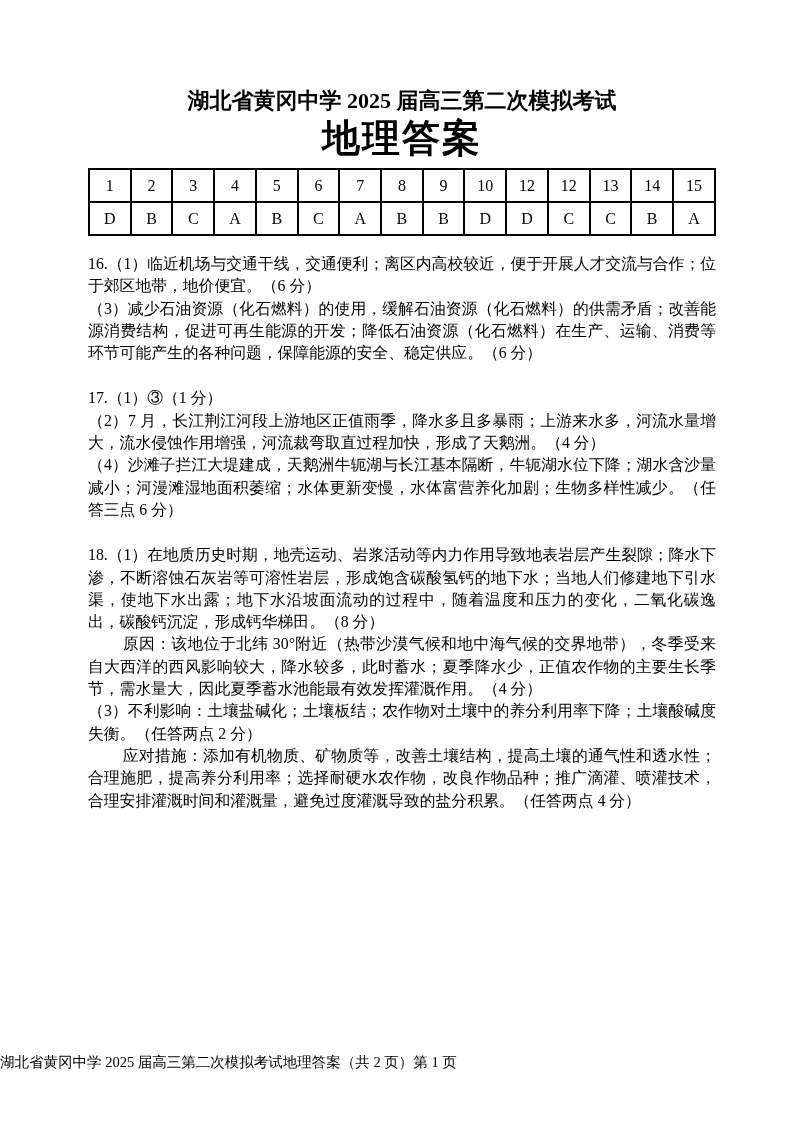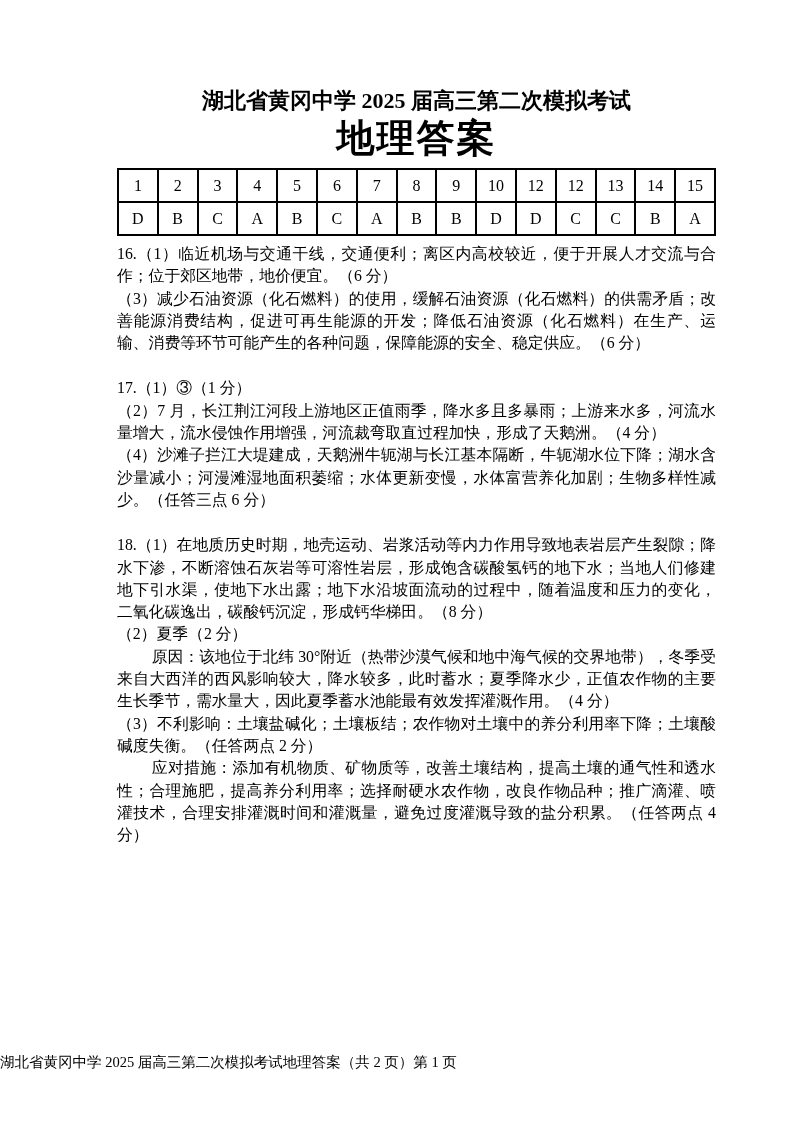--- a/index.html
+++ b/index.html
@@ -17,21 +17,21 @@
   }
   .page {
     position: relative;
     width: 793px;
     height: 1122px;
     background: #ffffff;
     box-sizing: border-box;
   }
   .content {
     box-sizing: border-box;
-    padding: 86px 77px 0 117px;
+    padding: 86px 77px 0 88px;
   }
   .title-line1 {
     text-align: center;
     font-size: 22px;
     font-weight: bold;
     line-height: 30px;
     white-space: nowrap;
   }
   .title-line2 {
     text-align: center;
@@ -48,21 +48,21 @@
   }
   table.answer-table td {
     border: 2px solid #000000;
     text-align: center;
     vertical-align: middle;
     height: 31px;
     font-size: 16px;
     padding: 0;
   }
   .answers {
-    margin-top: 7px;
+    margin-top: 17px;
   }
   .section {
     margin-bottom: 23px;
   }
   .section p {
     margin: 0;
     font-size: 15.8px;
     line-height: 22.3px;
     text-align: justify;
     text-justify: inter-ideograph;
@@ -137,21 +137,20 @@
       </div>
 
       <div class="section">
         <p>17.（1）③（1 分）</p>
         <p>（2）7 月，长江荆江河段上游地区正值雨季，降水多且多暴雨；上游来水多，河流水量增大，流水侵蚀作用增强，河流裁弯取直过程加快，形成了天鹅洲。（4 分）</p>
         <p>（4）沙滩子拦江大堤建成，天鹅洲牛轭湖与长江基本隔断，牛轭湖水位下降；湖水含沙量减小；河漫滩湿地面积萎缩；水体更新变慢，水体富营养化加剧；生物多样性减少。（任答三点 6 分）</p>
       </div>
 
       <div class="section">
         <p>18.（1）在地质历史时期，地壳运动、岩浆活动等内力作用导致地表岩层产生裂隙；降水下渗，不断溶蚀石灰岩等可溶性岩层，形成饱含碳酸氢钙的地下水；当地人们修建地下引水渠，使地下水出露；地下水沿坡面流动的过程中，随着温度和压力的变化，二氧化碳逸出，碳酸钙沉淀，形成钙华梯田。（8 分）</p>
-        <p>（2）夏季（2 分）</p>
         <p class="indent">原因：该地位于北纬 30°附近（热带沙漠气候和地中海气候的交界地带），冬季受来自大西洋的西风影响较大，降水较多，此时蓄水；夏季降水少，正值农作物的主要生长季节，需水量大，因此夏季蓄水池能最有效发挥灌溉作用。（4 分）</p>
         <p>（3）不利影响：土壤盐碱化；土壤板结；农作物对土壤中的养分利用率下降；土壤酸碱度失衡。（任答两点 2 分）</p>
         <p class="indent">应对措施：添加有机物质、矿物质等，改善土壤结构，提高土壤的通气性和透水性；合理施肥，提高养分利用率；选择耐硬水农作物，改良作物品种；推广滴灌、喷灌技术，合理安排灌溉时间和灌溉量，避免过度灌溉导致的盐分积累。（任答两点 4 分）</p>
       </div>
 
     </div>
   </div>
 
   <div class="footer">湖北省黄冈中学 2025 届高三第二次模拟考试地理答案（共 2 页）第 1 页</div>
 </div>

